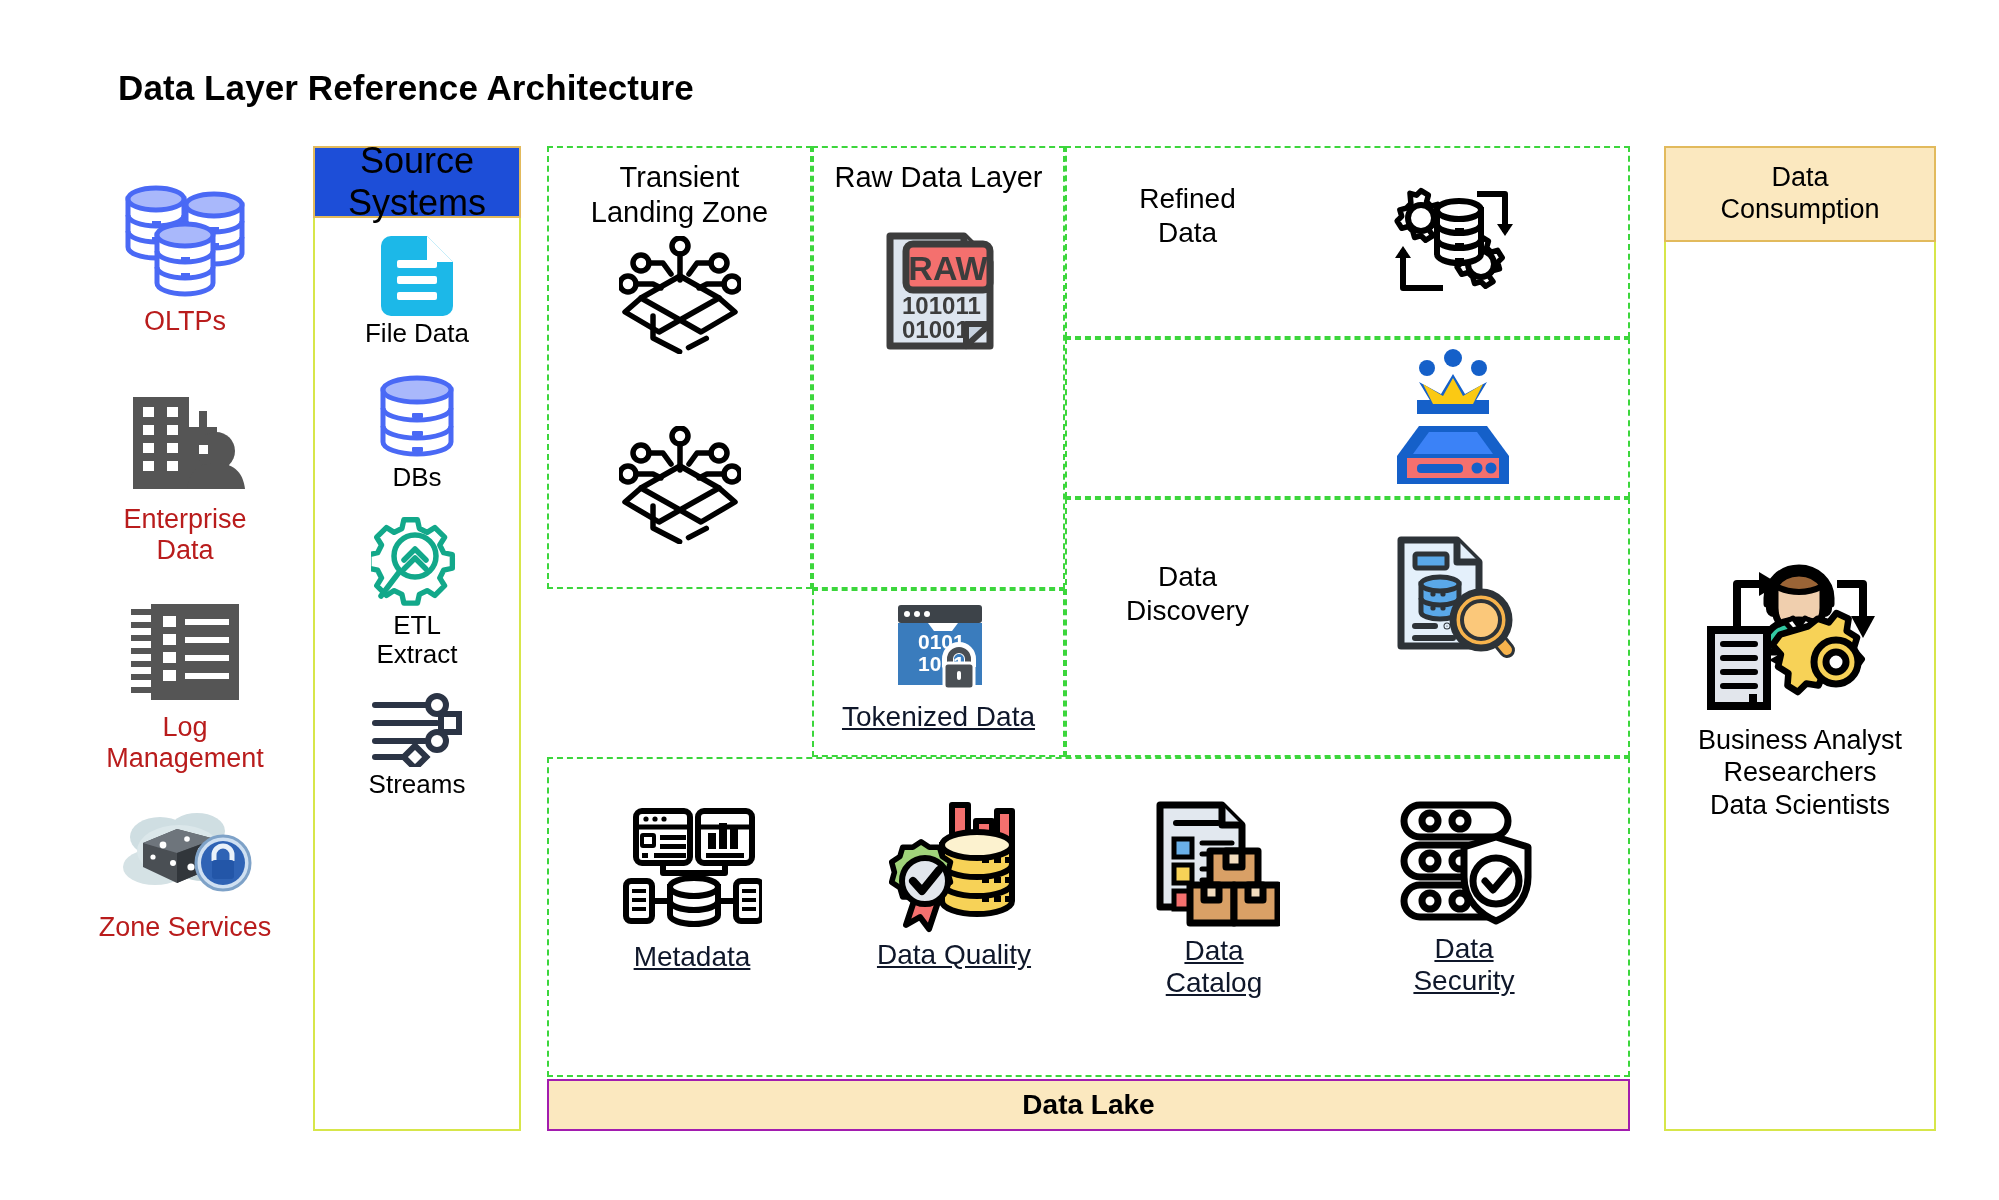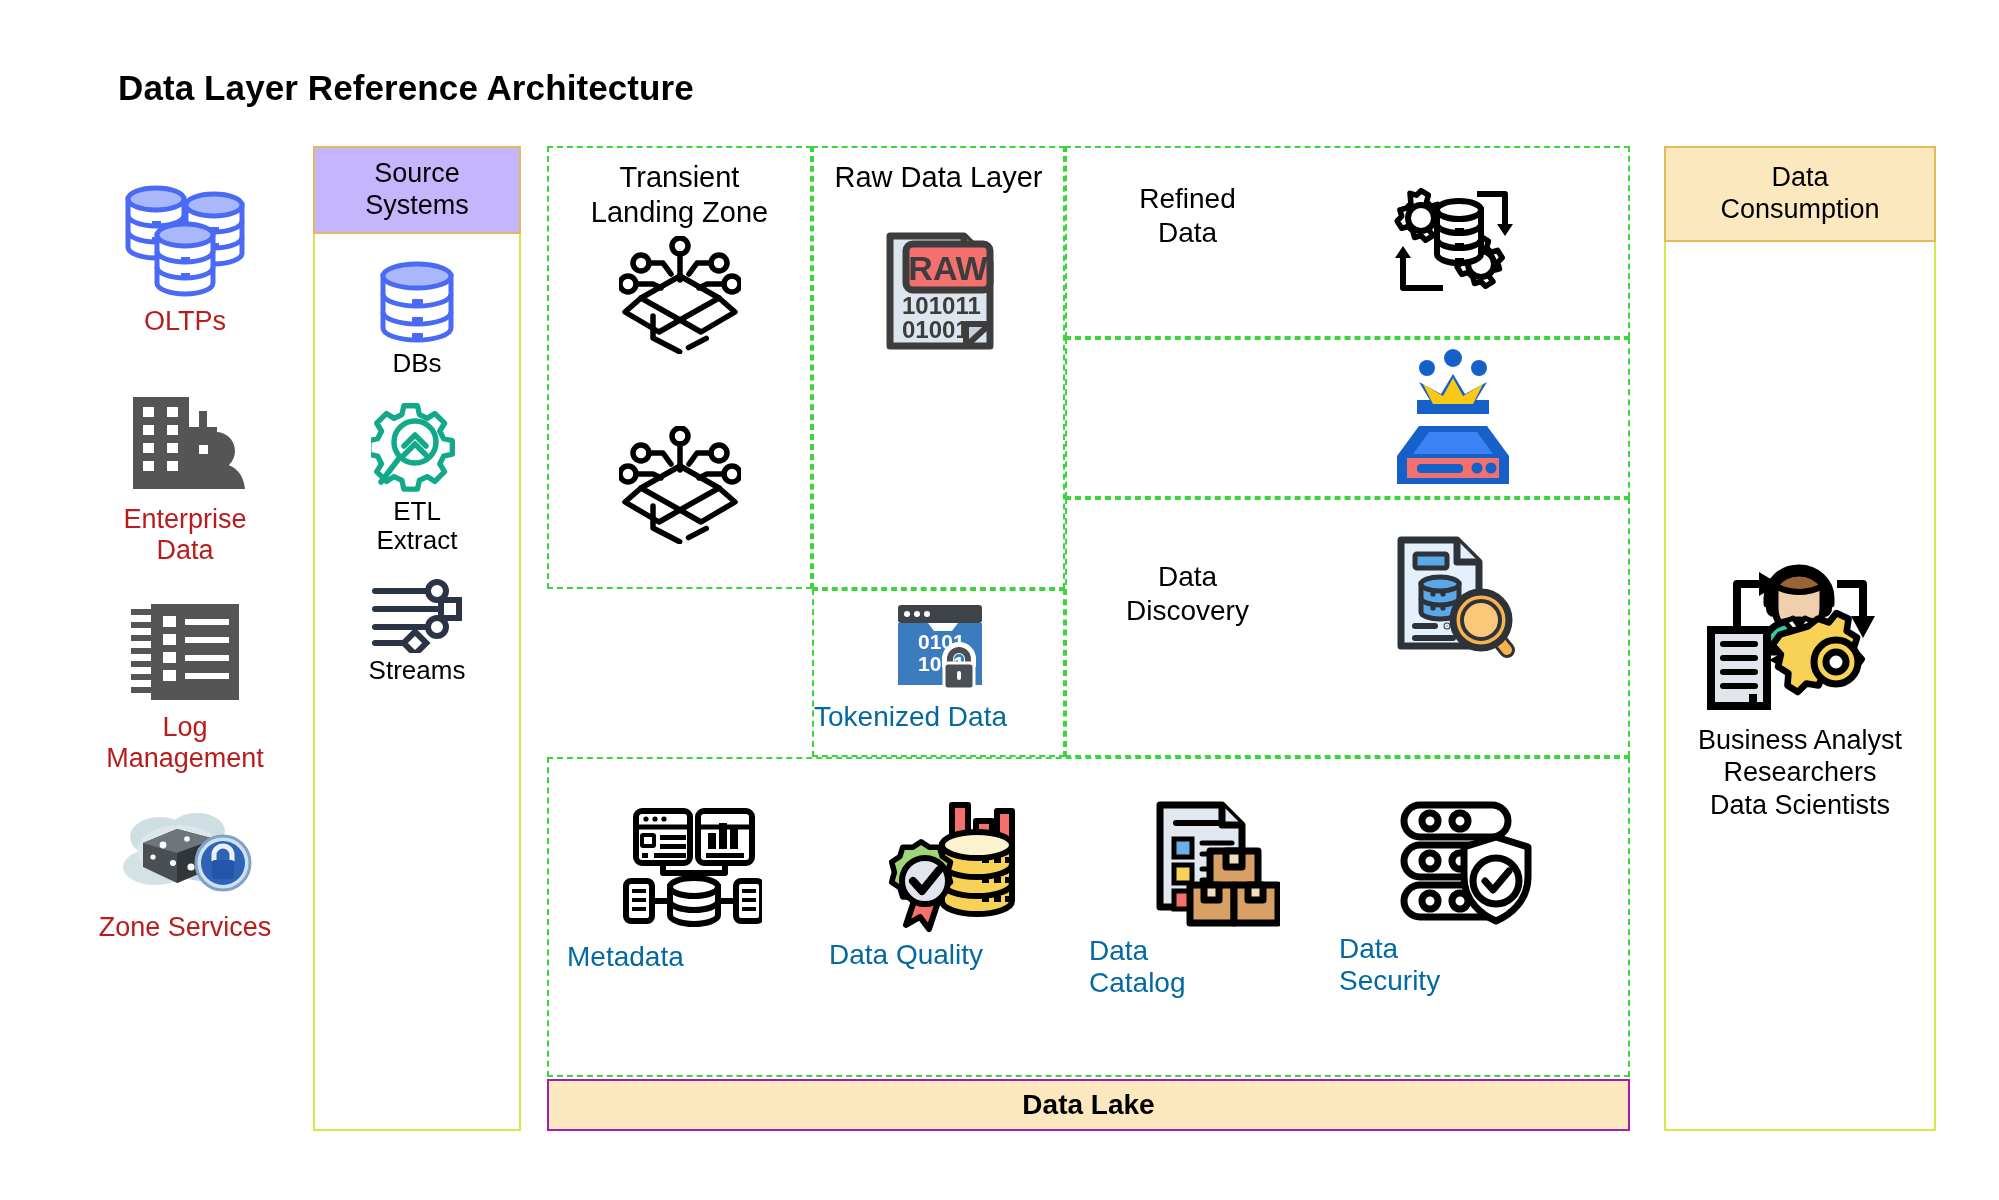--- a/index.html
+++ b/index.html
@@ -28,42 +28,43 @@
     white-space: pre-line;
   }
 
   
   #source-systems {
     position: absolute; left: 313px; top: 146px;
     width: 208px; height: 985px;
     border: 2px solid #d7e64a; background: #fff;
   }
   #source-systems-header {
-    height: 88px; background: #c4b5fd; border-bottom: 2px solid #e2ba5c;
+    height: 72px; background: #1d4ed8; border-bottom: 2px solid #e2ba5c;
     border-top: 2px solid #e2ba5c; border-left:2px solid #e2ba5c; border-right:2px solid #e2ba5c;
     margin: -2px -2px 0 -2px;
     display:flex; align-items:center; justify-content:center; text-align:center;
-    font-size: 27px; color:#000; line-height:1.18; white-space: pre-line;
+    font-size: 36px; color:#000; line-height:1.18; white-space: pre-line;
   }
   .ss-item { text-align:center; margin-top: 14px; }
   .ss-item .lbl { font-size: 26px; line-height:1.12; margin-top:3px; white-space: pre-line; }
 
   
   #lake-grid {
     position: absolute; left: 547px; top: 146px; width: 1083px; height: 985px;
   }
   .dashbox { position:absolute; border: 2px dashed #3cd63c; }
   .cell-title {
     position:absolute; width:100%; text-align:center;
     font-size: 29px; color:#000; line-height:1.2; white-space:pre-line;
   }
   .cell-title.small { font-size: 28px; }
   .cap {
-    text-align:left; font-size: 28px; line-height:1.15; color:#0369a1;
+    text-align:center; font-size: 28px; line-height:1.15; color:#0f172a;
     white-space: pre-line;
+    text-decoration: underline;
   }
 
   #data-lake-bar {
     position:absolute; left:547px; top:1079px; width:1083px; height:52px;
     background:#fbe8bf; border:2px solid #a21caf;
     display:flex; align-items:center; justify-content:center;
     font-size:28px; font-weight:bold; color:#000;
   }
 
   
@@ -214,20 +215,34 @@
         </svg>
       </div>
       <div class="lbl">Zone Services</div>
     </div>
   </div>
 
   <div id="source-systems">
     <div id="source-systems-header">Source
 Systems</div>
 
+    <div class="ss-item">
+      <div style="display:flex;justify-content:center;">
+        <svg width="84" height="84" viewBox="0 0 84 84">
+          <path d="M6 14 a10 10 0 0 1 10-10 h36 l26 26 v44 a10 10 0 0 1 -10 10 h-52 a10 10 0 0 1 -10-10 Z" fill="#1cb8e8"></path>
+          <path d="M52 4 l26 26 h-26 Z" fill="#ffffff"></path>
+          <g fill="#ffffff">
+            <rect x="22" y="28" width="40" height="8" rx="2"></rect>
+            <rect x="22" y="44" width="40" height="8" rx="2"></rect>
+            <rect x="22" y="60" width="40" height="8" rx="2"></rect>
+          </g>
+        </svg>
+      </div>
+      <div class="lbl">File Data</div>
+    </div>
 
     <div class="ss-item" style="margin-top:26px;">
       <div style="display:flex;justify-content:center;">
         <svg width="88" height="86" viewBox="0 0 88 86">
           <g stroke="#4a69f5" stroke-width="5">
             <path d="M10 16 v52 a34 12 0 0 0 68 0 V16 Z" fill="#ffffff"></path>
             <ellipse cx="44" cy="16" rx="34" ry="12" fill="#a9b8fb"></ellipse>
             <path d="M10 34 a34 12 0 0 0 68 0" fill="none"></path>
             <path d="M10 52 a34 12 0 0 0 68 0" fill="none"></path>
           </g>

